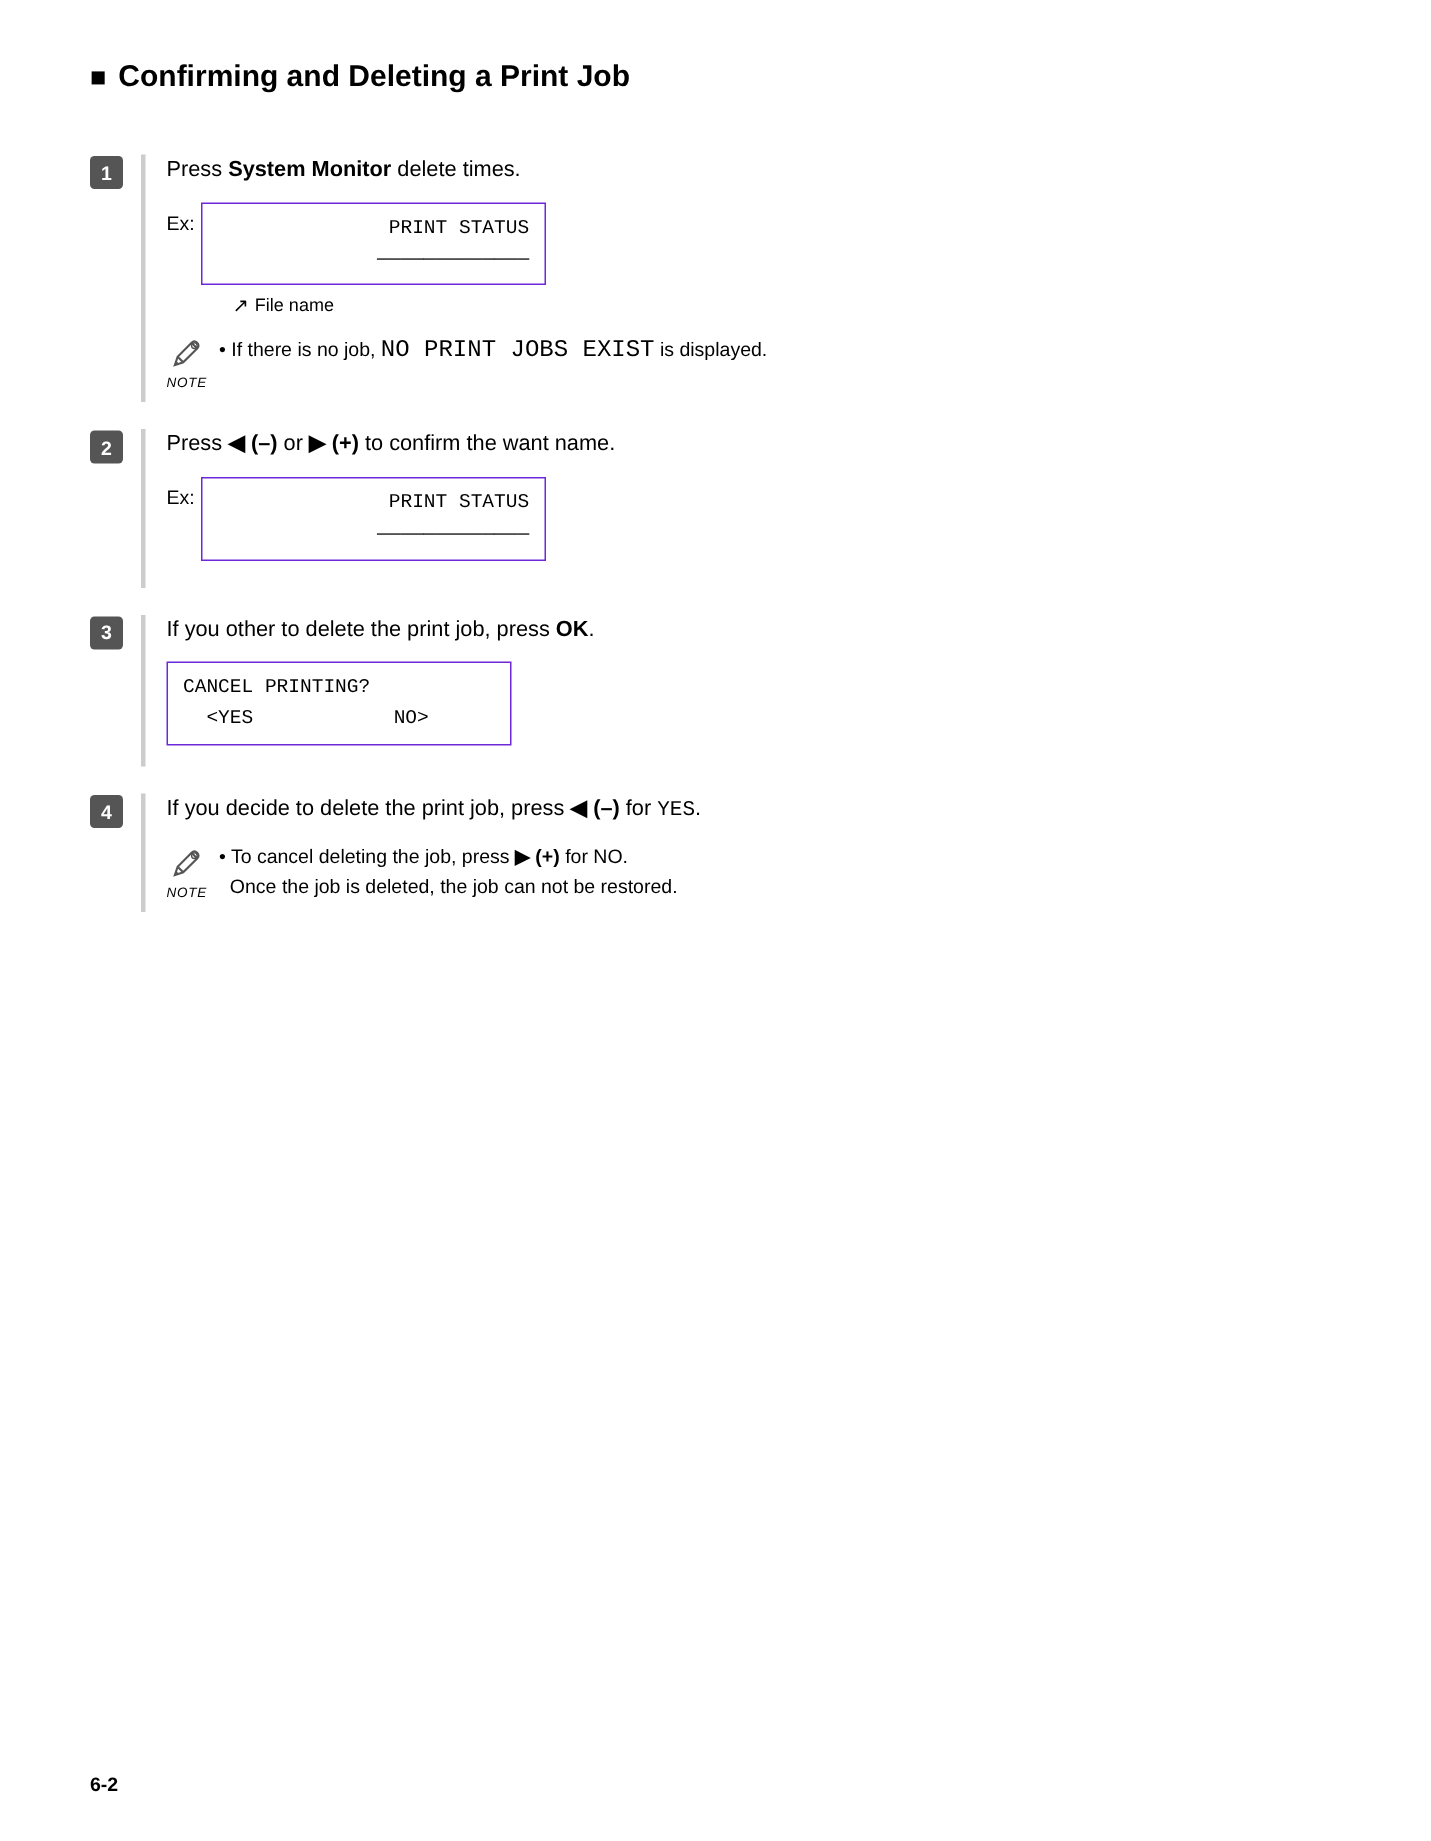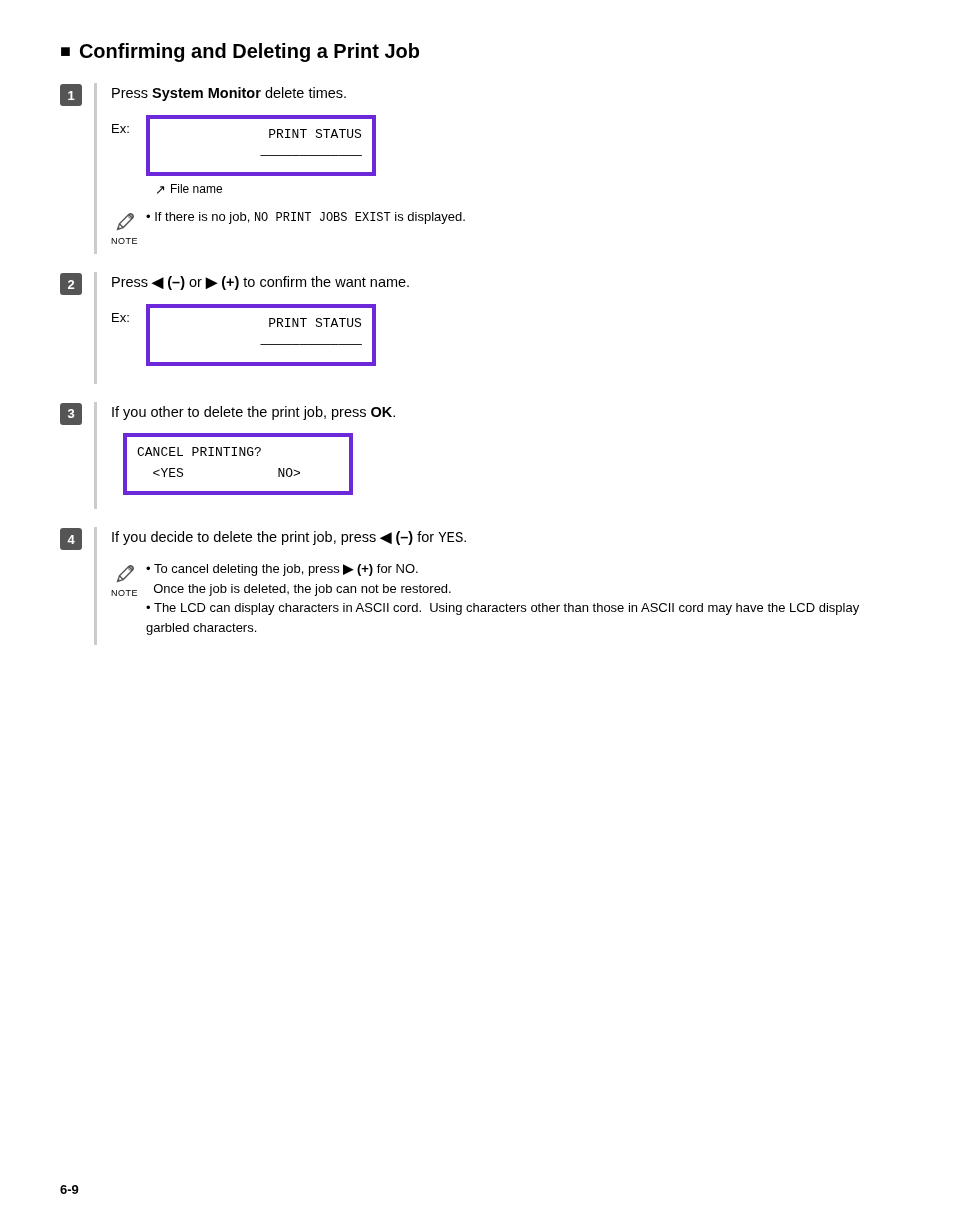--- a/index.html
+++ b/index.html
@@ -10,21 +10,21 @@
       color: #000;
       width: 954px;
       min-height: 1227px;
       padding: 40px 60px 40px 60px;
       position: relative;
     }
 
     .page-title {
       font-size: 20px;
       font-weight: bold;
-      margin-bottom: 20px;
+      margin-bottom: 40px;
       display: flex;
       align-items: center;
       gap: 8px;
     }
     .page-title::before {
       content: '■';
       font-size: 18px;
     }
 
     .step-container {
@@ -58,30 +58,29 @@
 
     .step-text {
       font-size: 14.5px;
       margin-bottom: 10px;
       line-height: 1.5;
     }
 
     .bold { font-weight: bold; text-align: center; }
 
     .lcd-box {
-      border: 4px solid #6d28d9;
+      border: 1px solid #6d28d9;
       font-family: 'Courier New', Courier, monospace;
       font-size: 13px;
       padding: 6px 10px;
       display: inline-block;
       margin-bottom: 6px;
       background: #fff;
       line-height: 1.6;
       min-width: 230px;
-      margin-left: 12px;
     }
 
     .ex-row {
       display: flex;
       align-items: flex-start;
       margin-bottom: 4px;
       position: relative;
       text-align: right;
     }
 
@@ -94,23 +93,24 @@
     .note-box {
       display: flex;
       align-items: flex-start;
       margin-top: 8px;
       gap: 8px;
     }
 
     .note-icon {
       display: flex;
       flex-direction: column;
-      align-items: flex-end;
+      align-items: flex-start;
       flex-shrink: 0;
       margin-top: 2px;
+      font-style: italic;
     }
 
     .pencil-icon {
       width: 26px;
       height: 26px;
     }
 
     .note-word {
       font-size: 9px;
       text-align: center;
@@ -118,21 +118,21 @@
       letter-spacing: 0.5px;
     }
 
     .note-text {
       font-size: 13px;
       line-height: 1.5;
     }
 
     .note-text code {
       font-family: 'Courier New', Courier, monospace;
-      font-size: 12px;
+      font-size: 16px;
     }
 
     .page-footer {
       position: absolute;
       bottom: 30px;
       left: 60px;
       font-size: 13px;
       font-weight: bold;
     }
   </style>
@@ -237,21 +237,20 @@
           <path d="M8,16 L12,20" fill="none" stroke="#555" stroke-width="1.5"></path>
           <path d="M18,6 L22,10" fill="none" stroke="#555" stroke-width="1.5"></path>
           <path d="M6,22 L7,19 L9,21 Z" fill="#555"></path>
           <ellipse cx="20" cy="8" rx="2" ry="2" fill="none" stroke="#555" stroke-width="1"></ellipse>
         </svg>
         <div class="note-word">NOTE</div>
       </div>
       <div class="note-text">
         <div>• To cancel deleting the job, press <span class="bold">▶ <strong>(+)</strong></span> for NO.</div>
         <div>&nbsp;&nbsp;Once the job is deleted, the job can not be restored.</div>
-        <div>• The LCD can display characters in ASCII cord.&nbsp; Using characters other than those in ASCII cord may have the LCD display garbled characters.</div>
       </div>
     </div>
   </div>
 </div>
 
 <div class="page-footer">
-  <span>6-9</span>
+  <span>6-2</span>
 </div>
 
 </body></html>

